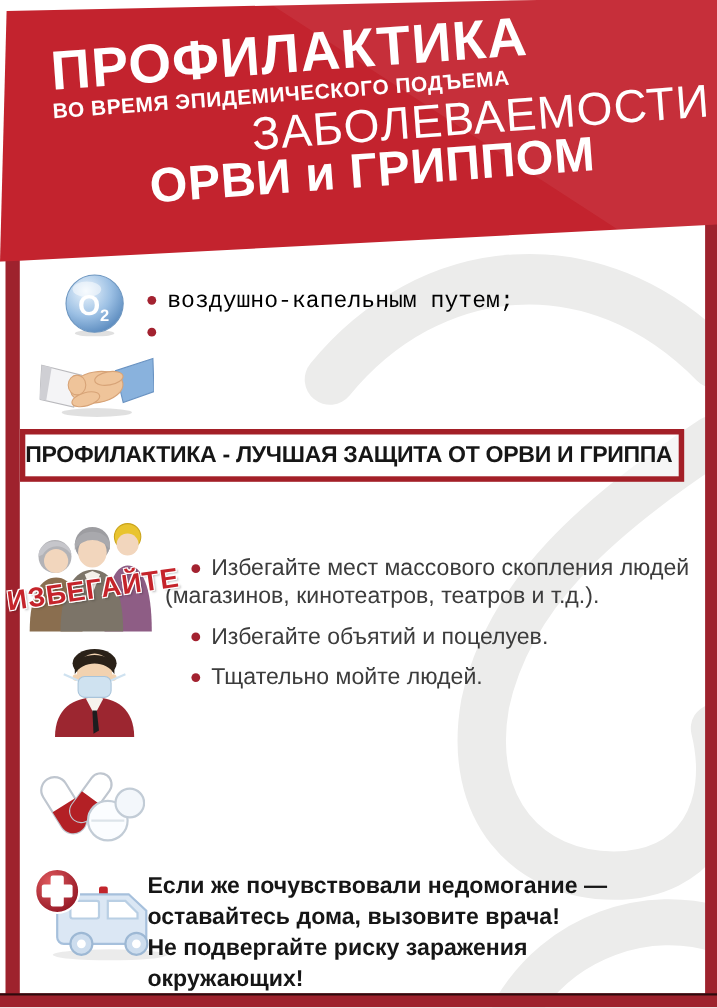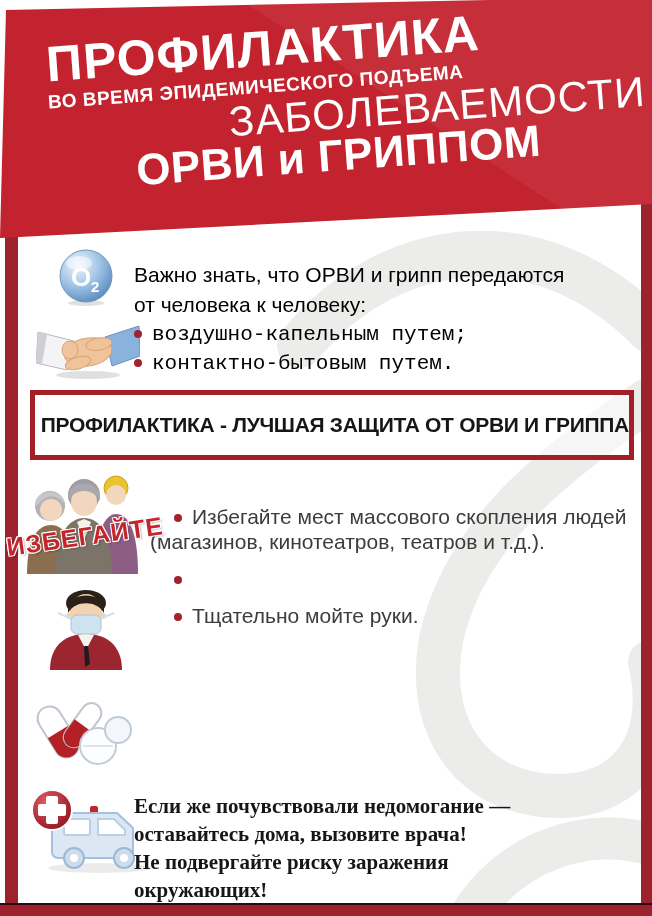--- a/index.html
+++ b/index.html
@@ -37,29 +37,29 @@
   .banner-l2{position:absolute;left:45px;top:92px;font-size:19px;font-weight:bold;letter-spacing:0.5px;white-space:nowrap;}
   .banner-l3{position:absolute;left:224px;top:112px;font-size:42px;font-weight:normal;letter-spacing:1px;white-space:nowrap;}
   .banner-l4{position:absolute;left:128px;top:152px;font-size:44px;font-weight:bold;letter-spacing:0.5px;white-space:nowrap;}
   
   .content{position:absolute;left:18px;top:240px;width:624px;height:663px;z-index:4;}
   .intro{position:absolute;left:116px;top:20px;width:500px;}
   .intro-heading{font-size:21px;line-height:30px;white-space:pre-line;}
   .ibullet{font-size:21px;line-height:28px;margin-top:1px;font-family:Liberation Mono, monospace;}
   .dot{display:inline-block;width:8px;height:8px;border-radius:50%;background:var(--bullet_red);margin-right:10px;transform:translateY(-2px);}
   
-  .pbox{position:absolute;left:12px;top:150px;width:604px;height:70px;border:5px solid var(--box_border_red);
-    background:rgba(255,255,255,0.55);display:flex;align-items:center;justify-content:flex-end;}
+  .pbox{position:absolute;left:0;top:150px;width:604px;height:48px;border:5px solid var(--box_border_red);
+    background:rgba(255,255,255,0.55);display:flex;align-items:center;justify-content:flex-start;}
   .pbox-title{font-size:21px;font-weight:bold;color:var(--text_black);letter-spacing:-0.3px;white-space:nowrap;}
   
   .tips{position:absolute;left:132px;top:232px;width:506px;margin-top:32px;}
   .tip{font-size:21px;line-height:25px;margin-bottom:12px;white-space:pre-line;text-indent:24px;color:var(--text_dark);}
   
   .warning{position:absolute;left:116px;top:552px;width:500px;font-size:21px;font-weight:bold;
-    line-height:28px;color:var(--text_black);white-space:pre-line;font-family:Liberation Serif, serif;}
+    line-height:28px;color:var(--text_black);white-space:pre-line;}
   
   .icon{position:absolute;}
   .ic-o2{left:40px;top:8px;}
   .ic-hand{left:18px;top:72px;}
   .ic-crowd{left:2px;top:230px;}
   .ic-man{left:26px;top:348px;}
   .ic-pills{left:10px;top:452px;}
   .ic-amb{left:10px;top:546px;}
   .stamp{position:absolute;left:-12px;top:282px;z-index:5;font-size:25px;font-weight:bold;color:var(--stamp_red);
     letter-spacing:1px;transform:rotate(-8deg);white-space:nowrap;
@@ -120,24 +120,22 @@
         <g fill="#efc49a" stroke="#d7a377">
           <ellipse cx="52" cy="40" rx="24" ry="14" transform="rotate(-9 52 40)"></ellipse>
           <ellipse cx="42" cy="51" rx="13" ry="6" transform="rotate(-16 42 51)"></ellipse>
           <ellipse cx="63" cy="32" rx="13" ry="6" transform="rotate(-10 63 32)"></ellipse>
           <ellipse cx="34" cy="38" rx="8" ry="9"></ellipse>
         </g>
       </svg>
     </span>
 
     <div class="intro">
-      <div class="intro-heading">Важно знать, что ОРВИ и грипп передаются
-от человека к человеку:</div>
       <p class="ibullet"><span class="dot"></span><span>воздушно-капельным путем;</span></p>
-      <p class="ibullet"><span class="dot"></span><span>контактно-бытовым путем.</span></p>
+      <p class="ibullet"><span class="dot"></span></p>
     </div>
 
     <div class="pbox">
       <div class="pbox-title">ПРОФИЛАКТИКА - ЛУЧШАЯ ЗАЩИТА ОТ ОРВИ И ГРИППА</div>
     </div>
 
     <span class="icon ic-crowd">
       <svg width="122" height="106" viewBox="0 0 122 106">
 
         <circle cx="96" cy="18" r="12" fill="#e9c42f" stroke="#caa41c"></circle>
@@ -213,22 +211,22 @@
           <circle cx="24" cy="24" r="20" fill="url(#gR)" stroke="#ffffff" stroke-width="2"></circle>
           <rect x="18" y="10" width="12" height="28" rx="2" fill="#ffffff"></rect>
           <rect x="10" y="18" width="28" height="12" rx="2" fill="#ffffff"></rect>
         </g>
       </svg>
     </span>
 
     <div class="tips">
       <p class="tip"><span class="dot"></span><span>Избегайте мест массового скопления людей
 (магазинов, кинотеатров, театров и т.д.).</span></p>
-      <p class="tip"><span class="dot"></span></p>
-      <p class="tip"><span class="dot"></span><span>Тщательно мойте руки.</span></p>
+      <p class="tip"><span class="dot"></span><span>Избегайте объятий и поцелуев.</span></p>
+      <p class="tip"><span class="dot"></span><span>Тщательно мойте людей.</span></p>
     </div>
 
     <div class="warning">Если же почувствовали недомогание —
 оставайтесь дома, вызовите врача!
 Не подвергайте риску заражения
 окружающих!</div>
 
   </div>
 </div>
 

